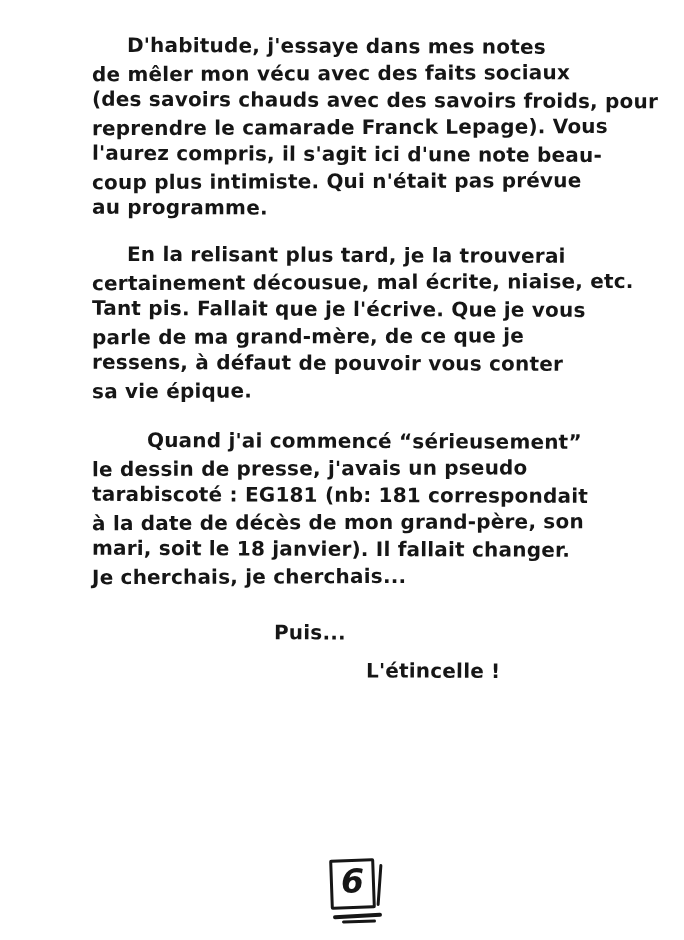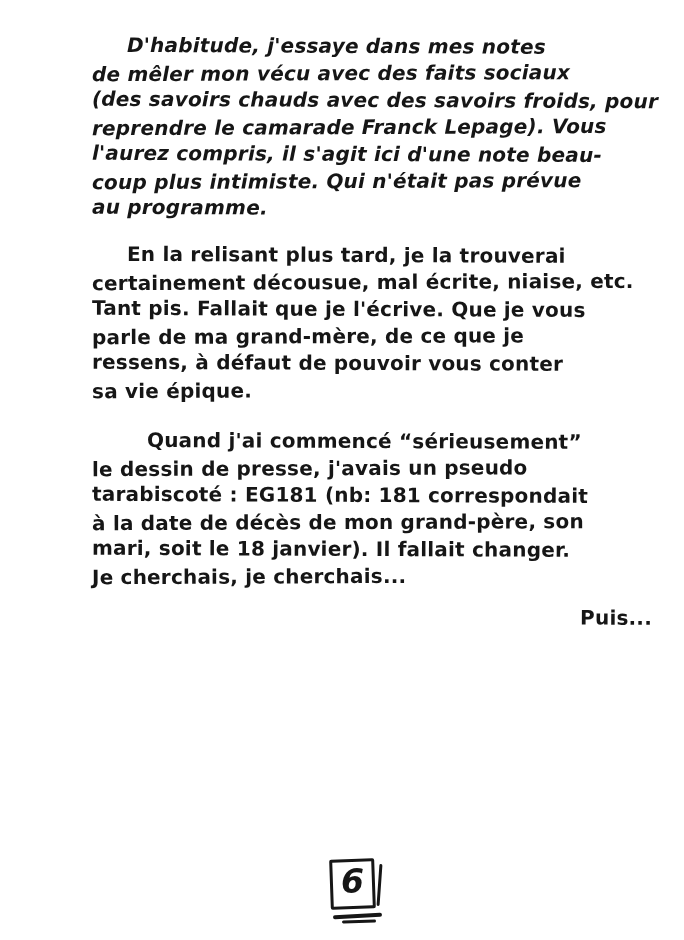--- a/index.html
+++ b/index.html
@@ -17,25 +17,25 @@
   .text-block {
     position: absolute;
     left: 92px;
     top: 33px;
     width: 560px;
     font-size: 20px;
     line-height: 27px;
     letter-spacing: 0.2px;
   }
   .para { margin: 0; }
-  .para-intro       { margin-bottom: 20px; font-style: italic; }
+  .para-intro       { margin-bottom: 20px; }
   .para-relecture   { margin-bottom: 24px; }
   .para-anecdote    { margin-bottom: 0; }
-  .para-pseudo      { margin-bottom: 14px; }
-  .para-puis        { margin-bottom: 11px; padding-left: 182px; text-align: right; }
+  .para-pseudo      { margin-bottom: 30px; }
+  .para-puis        { margin-bottom: 11px; padding-left: 182px; }
   .para-etincelle   { padding-left: 274px; }
   .line {
     white-space: nowrap;
     height: 27px;
   }
   
   .line:nth-child(odd)  { transform: rotate(0.25deg); }
   .line:nth-child(even) { transform: rotate(-0.25deg); }
   .ind-sm { padding-left: 35px; }
   .ind-lg { padding-left: 55px; }
@@ -122,20 +122,23 @@
       <div class="line">tarabiscoté : EG181 (nb: 181 correspondait</div>
       <div class="line">à la date de décès de mon grand-père, son</div>
       <div class="line">mari, soit le 18 janvier). Il fallait changer.</div>
       <div class="line">Je cherchais, je cherchais...</div>
     </div>
 
     <div class="para para-puis">
       <div class="line">Puis...</div>
     </div>
 
+    <div class="para para-etincelle">
+      <div class="line">L'étincelle !</div>
+    </div>
 
   </div>
 
   <div class="pagenum">
     <div class="box"></div>
     <div class="edge-stroke"></div>
     <div class="digit">6</div>
     <div class="under-1"></div>
     <div class="under-2"></div>
   </div>

